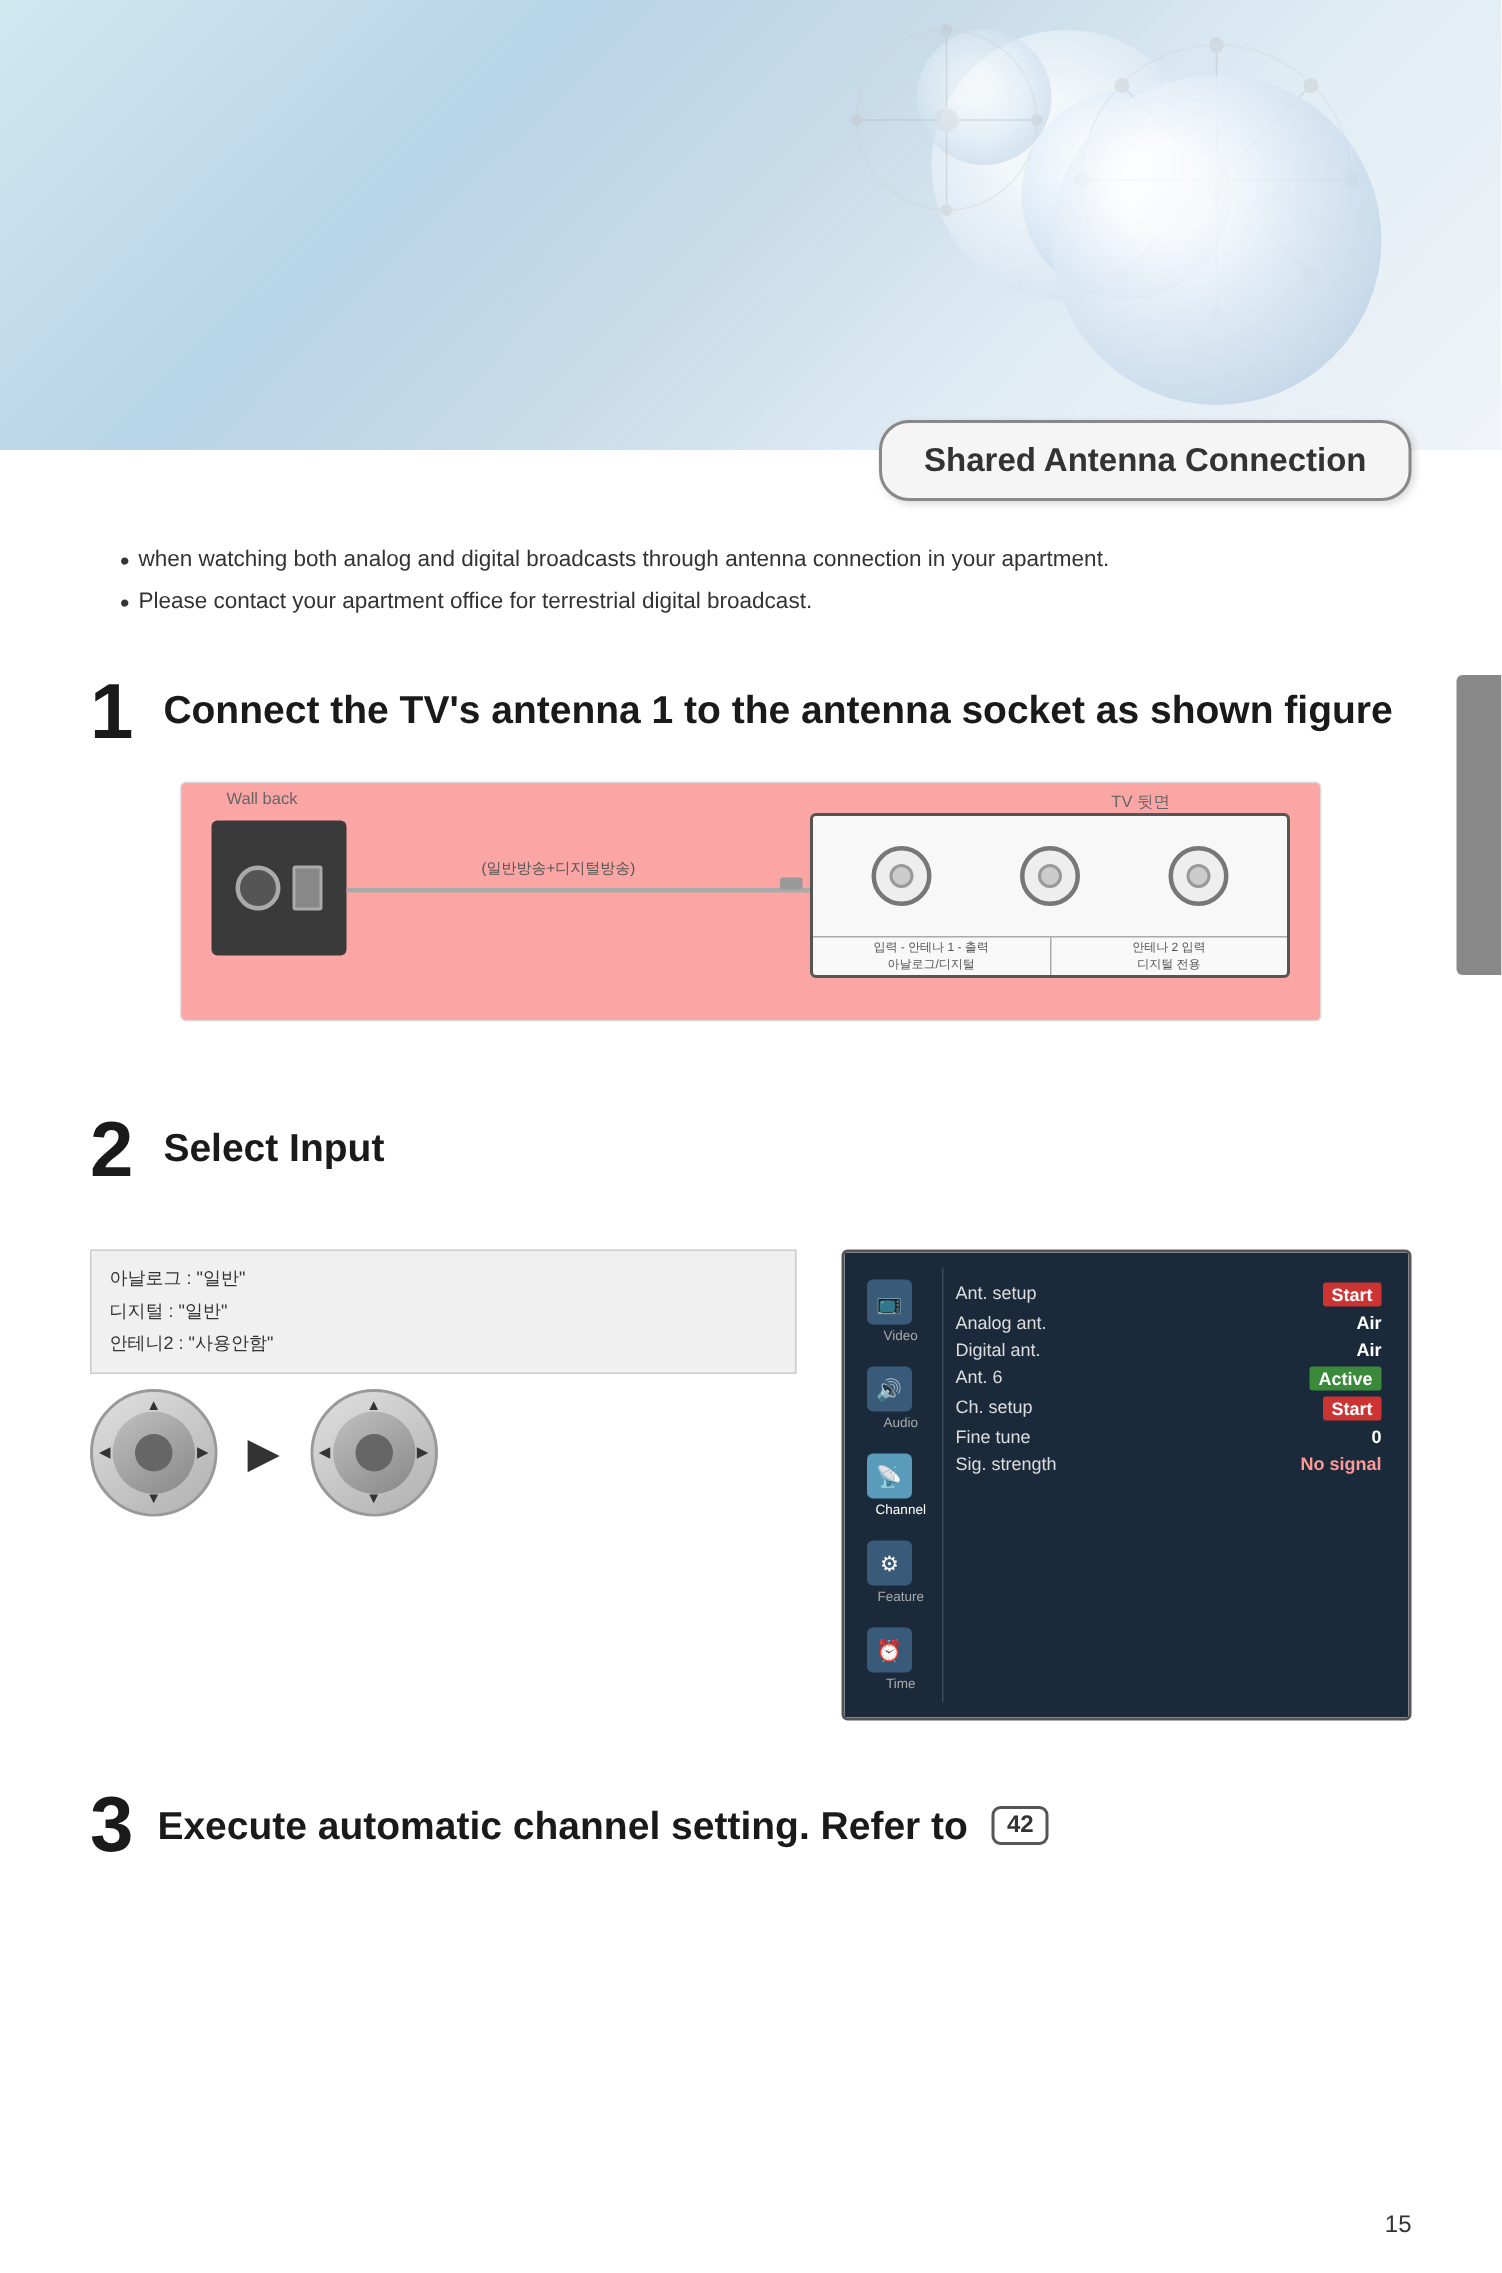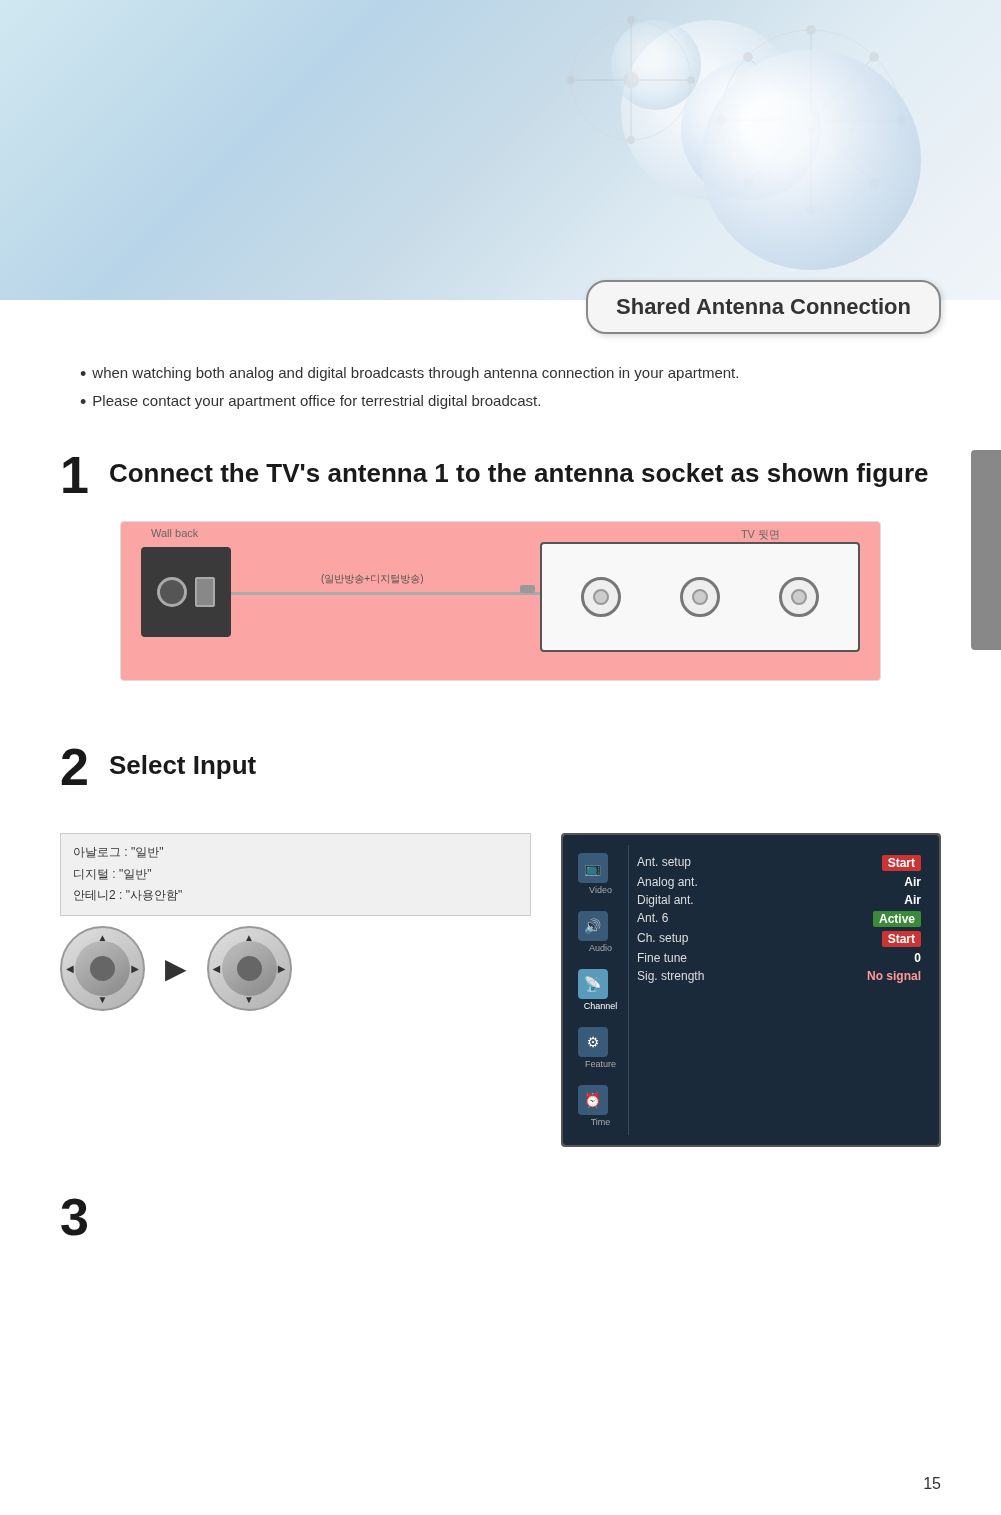--- a/index.html
+++ b/index.html
@@ -476,20 +476,30 @@
         <div class="port-circle">
           <div class="port-inner"></div>
         </div>
         <div class="port-circle">
           <div class="port-inner"></div>
         </div>
         <div class="port-circle">
           <div class="port-inner"></div>
         </div>
       </div>
+      <div class="tv-labels">
+        <div class="tv-label-cell">
+          <div>입력 - 안테나 1 - 출력</div>
+          <div>아날로그/디지털</div>
+        </div>
+        <div class="tv-label-cell">
+          <div>안테나 2 입력</div>
+          <div>디지털 전용</div>
+        </div>
+      </div>
     </div>
   </div>
 </div>
 
 <div class="step-section" style="padding-top:10px;">
   <div class="step-header">
     <span class="step-number">2</span>
     <span class="step-title">Select Input</span>
   </div>
 </div>
@@ -586,17 +596,21 @@
           </div>
         </div>
       </div>
     </div>
 
   </div>
 </div>
 
 <div class="step3-section">
   <span class="step3-number">3</span>
+  <div style="display:flex;align-items:center;flex-wrap:wrap;gap:8px;">
+    <span class="step3-text">Execute automatic channel setting. Refer to</span>
+    <span class="page-ref">42</span>
+  </div>
 </div>
 
 <div class="side-decoration"></div>
 
 <div class="page-number">15</div>
 
 </body></html>

